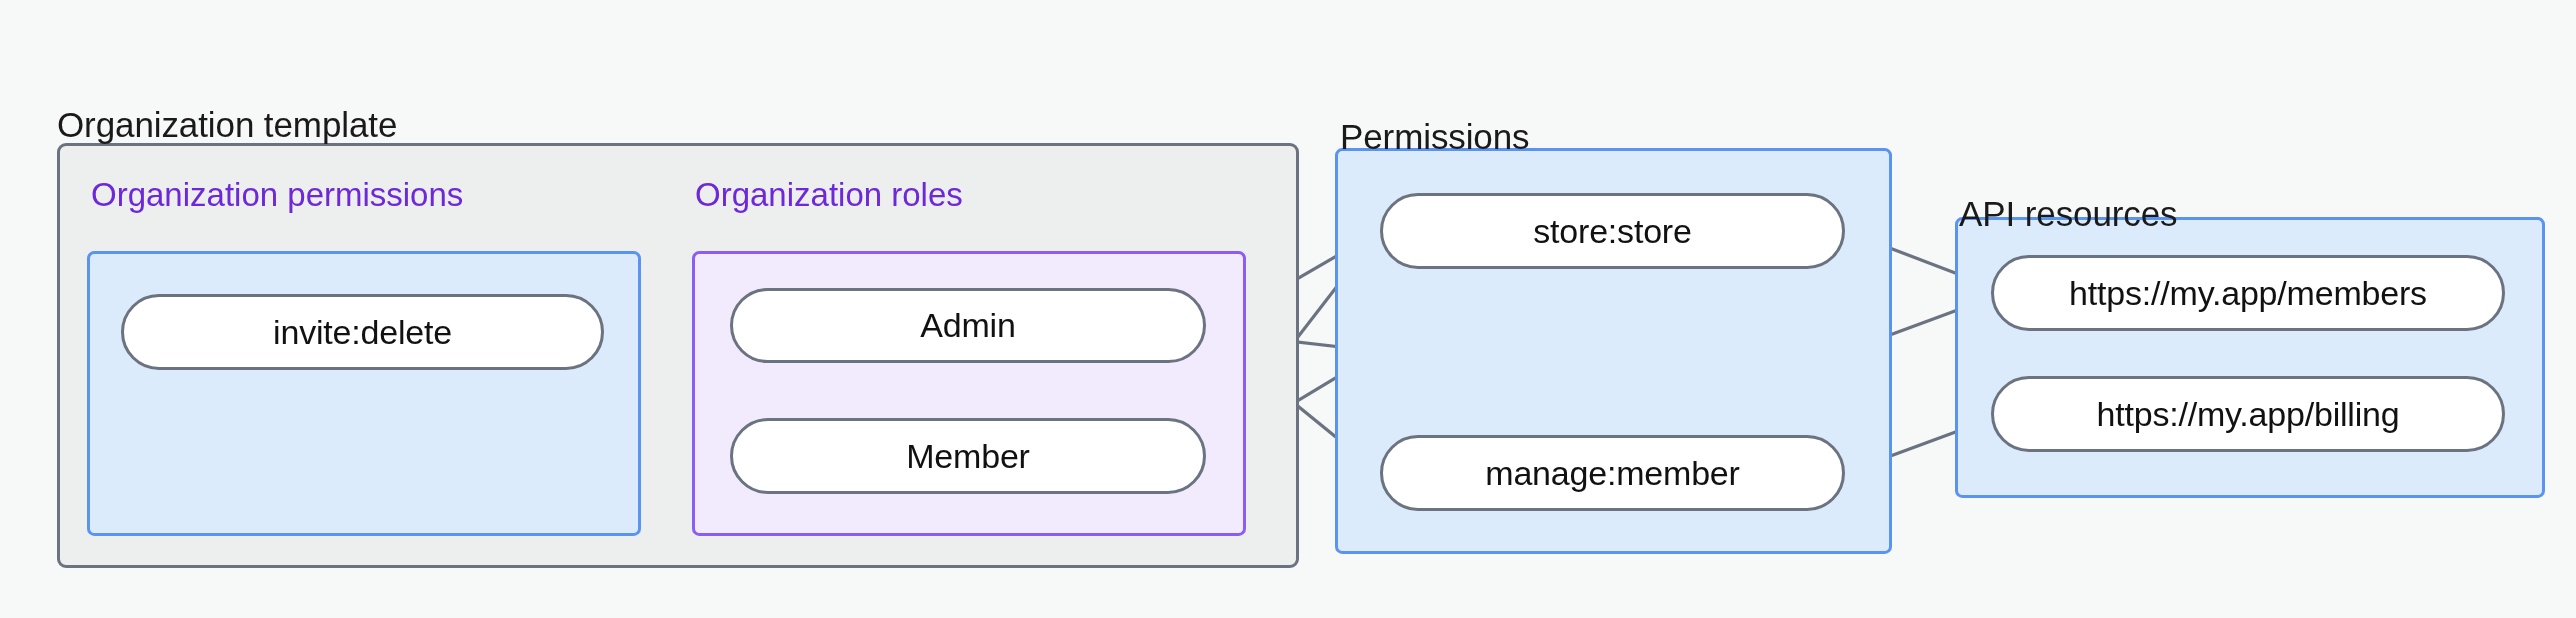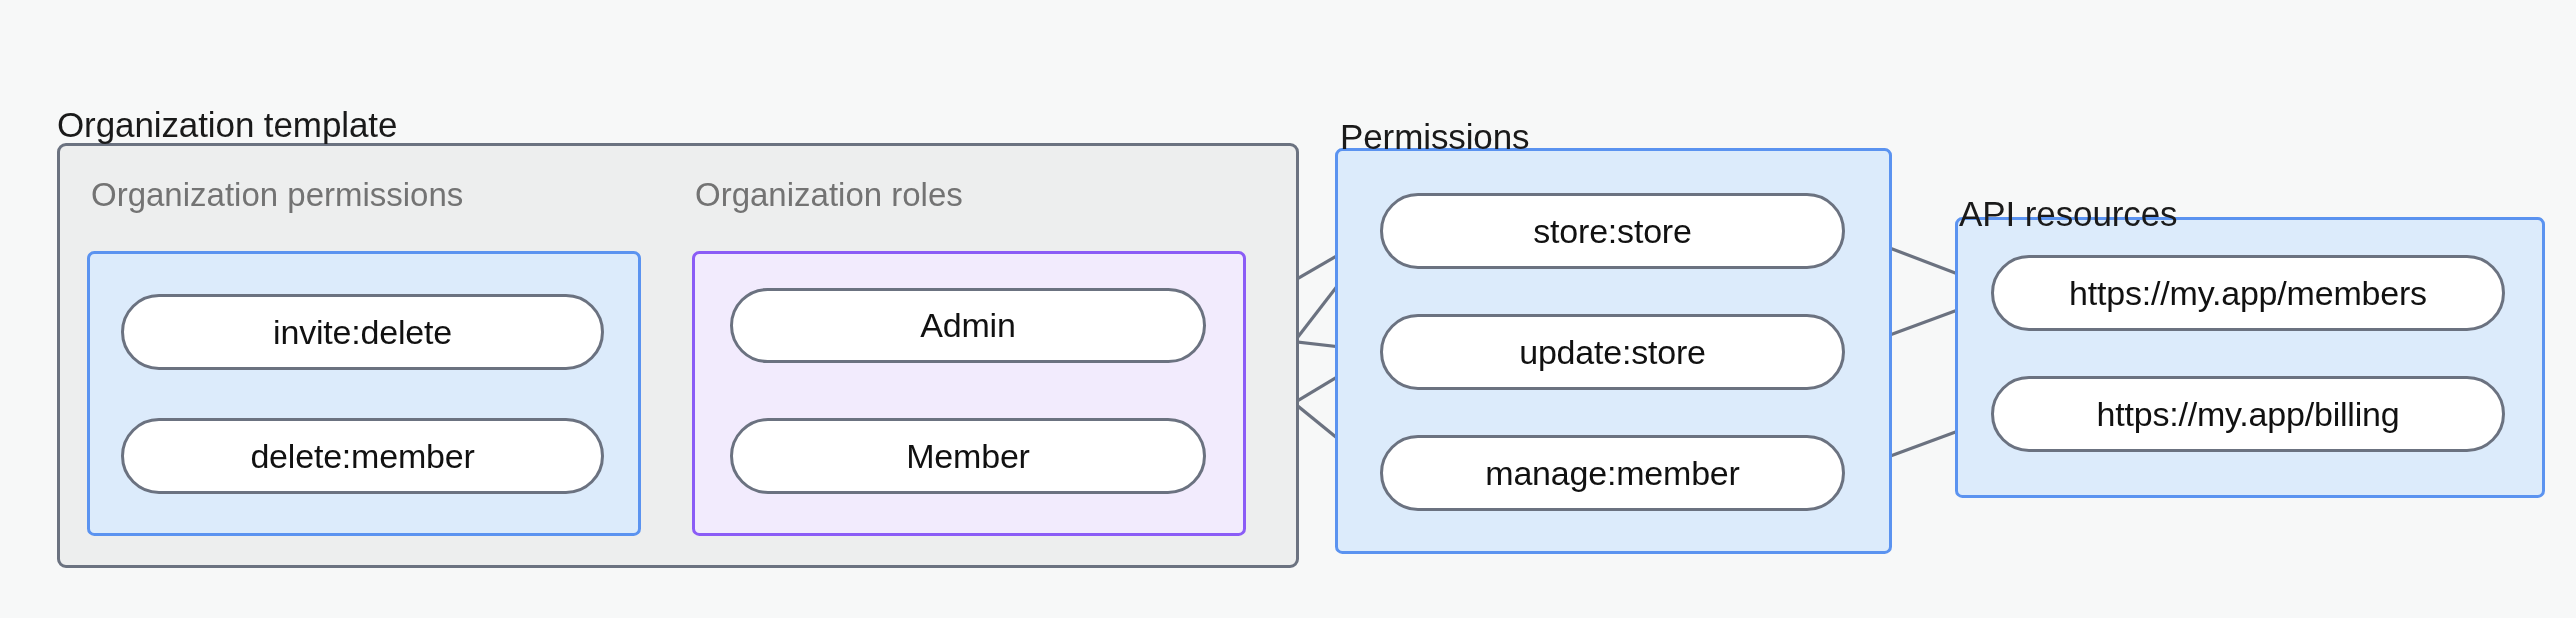--- a/index.html
+++ b/index.html
@@ -68,21 +68,21 @@
     background: #DCEBFB;
   }
   .section-box.purple {
     border: 3.7px solid #8B5CF6;
     background: #F2EBFD;
   }
 
   .section-label {
     position: absolute;
     font-size: 33px;
-    color: #737373;
+    color: #6d28d9;
     white-space: nowrap;
     z-index: 5;
   }
 
   
   .pill {
     position: absolute;
     background: #FFFFFF;
     border: 3.2px solid #6B7280;
     border-radius: 912px;
@@ -133,37 +133,35 @@
   <div class="group-title" style="left:57px; top:57px;">Organization template</div>
 
   <div class="outer-box" style="left:57px; left:57px; top:143px; width:1236px; height:419px;"></div>
 
   <div class="section-label" style="left:91px; top:176px;">Organization permissions</div>
 
   <div class="section-box blue" style="left:87px; top:251px; width:548px; height:279px;"></div>
 
   <div class="pill" style="left:121px; top:294px; width:483px; height:76px;">invite:delete</div>
 
-  <div class="pill" style="left:121px; top:418px; width:483px; height:76px;">delete:member</div>
 
   <div class="section-label" style="left:695px; top:176px;">Organization roles</div>
 
   <div class="section-box purple" style="left:692px; top:251px; width:548px; height:279px;"></div>
 
   <div class="pill" style="left:730px; top:288px; width:476px; height:75px;">Admin</div>
 
   <div class="pill" style="left:730px; top:418px; width:476px; height:76px;">Member</div>
 
   <div class="group-title" style="left:1340px; top:69px;">Permissions</div>
 
   <div class="section-box blue" style="left:1335px; top:148px; width:551px; height:400px;"></div>
 
   <div class="pill" style="left:1380px; top:193px; width:465px; height:76px;">store:store</div>
 
-  <div class="pill" style="left:1380px; top:314px; width:465px; height:76px;">update:store</div>
 
   <div class="pill" style="left:1380px; top:435px; width:465px; height:76px;">manage:member</div>
 
   <div class="group-title" style="left:1959px; top:146px;">API resources</div>
 
   <div class="section-box blue" style="left:1955px; top:217px; width:584px; height:275px;"></div>
 
   <div class="pill" style="left:1991px; top:255px; width:514px; height:76px;">https://my.app/members</div>
 
   <div class="pill" style="left:1991px; top:376px; width:514px; height:76px;">https://my.app/billing</div>

